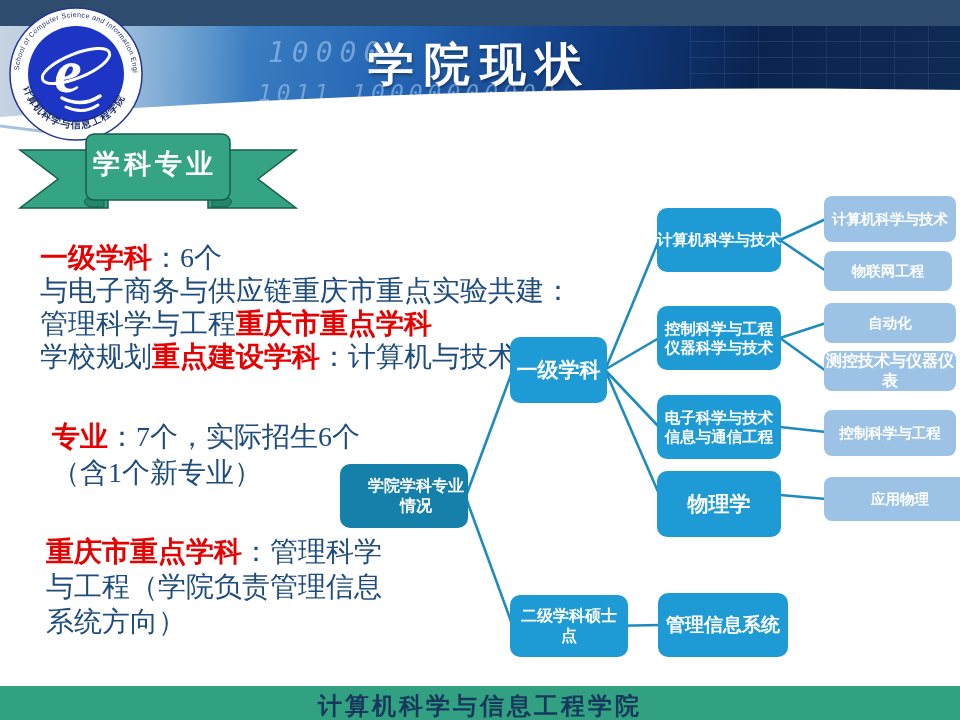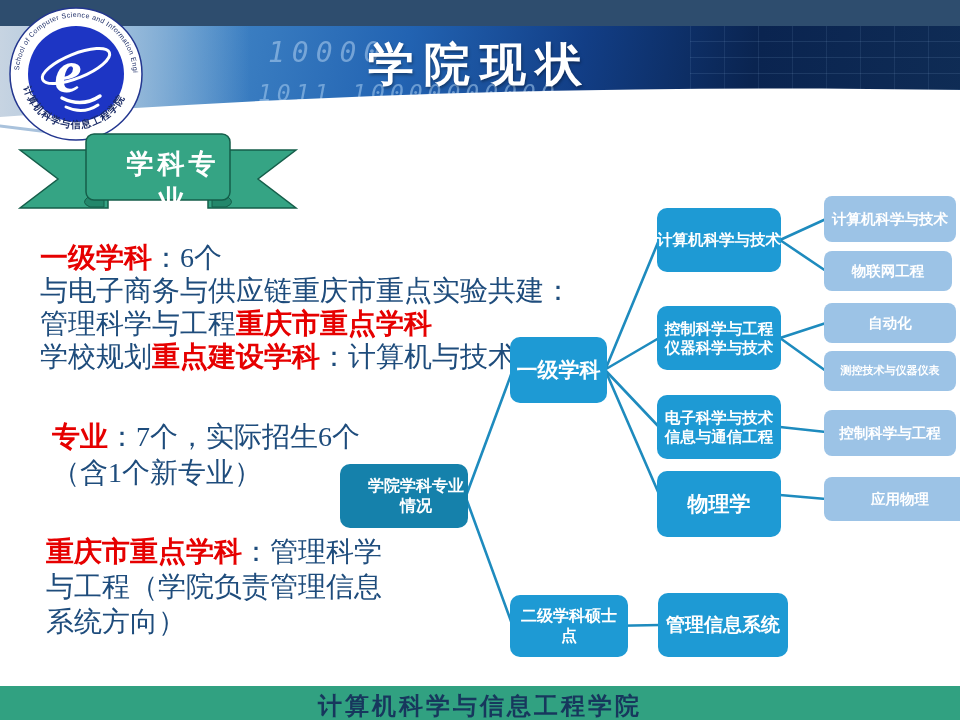--- a/index.html
+++ b/index.html
@@ -28,21 +28,21 @@
   .hairline { position:absolute; left:-4px; top:124px; width:110px; height:3px; background:#A9C2DC;
              transform:rotate(7deg); transform-origin:left center; }
 
   
   .logo { position:absolute; left:6px; top:4px; width:140px; height:140px; }
 
   
   .ribbon { position:absolute; left:8px; top:126px; width:300px; height:92px; }
   .ribbon-label { position:absolute; left:86px; top:146px; width:138px; text-align:center;
              color:#ffffff; font-weight:700; font-size:27px; letter-spacing:4px;
-             font-family:"Liberation Serif",serif;padding-left:36px; }
+             font-family:"Liberation Serif",serif; }
 
   
   .tblock { position:absolute; white-space:nowrap; }
   .navy { color:#1E4C7C; font-family:"Liberation Serif",serif; font-weight:400; }
   .red  { color:#E60000; font-weight:700; font-family:"Liberation Sans",sans-serif; }
   .b1 { left:40px; top:241px; font-size:28px; line-height:33px; }
   .b2 { left:52px; top:419px; font-size:28px; line-height:36px; }
   .b3 { left:46px; top:534px; font-size:28px; line-height:35px; }
 
   
@@ -153,20 +153,20 @@
   <div class="node mid" style="left:657px; top:306px; width:124px; height:64px; font-size:15.5px;">控制科学与工程
 仪器科学与技术</div>
   <div class="node mid" style="left:657px; top:395px; width:124px; height:64px; font-size:15.5px;">电子科学与技术
 信息与通信工程</div>
   <div class="node mid" style="left:657px; top:463px; width:124px; height:66px; font-size:21px;margin-top:8px;">物理学</div>
   <div class="node mid" style="left:658px; top:593px; width:130px; height:64px; font-size:19px;">管理信息系统</div>
 
   <div class="node light" style="left:824px; top:196px; width:132px; height:46px; font-size:14.5px;">计算机科学与技术</div>
   <div class="node light" style="left:824px; top:251px; width:128px; height:40px; font-size:14.5px;">物联网工程</div>
   <div class="node light" style="left:824px; top:303px; width:132px; height:40px; font-size:14.5px;">自动化</div>
-  <div class="node light" style="left:824px; top:351px; width:132px; height:40px; font-size:11px;">测控技术与仪器仪表</div>
+  <div class="node light" style="left:824px; top:351px; width:132px; height:40px; font-size:16px;">测控技术与仪器仪表</div>
   <div class="node light" style="left:824px; top:410px; width:132px; height:46px; font-size:14.5px;">控制科学与工程</div>
   <div class="node light" style="left:824px; top:477px; width:152px; height:44px; font-size:14.5px;">应用物理</div>
 
   <div class="footer-band"></div>
   <div class="footer-text">计算机科学与信息工程学院</div>
 
 </div>
 
 </body></html>

